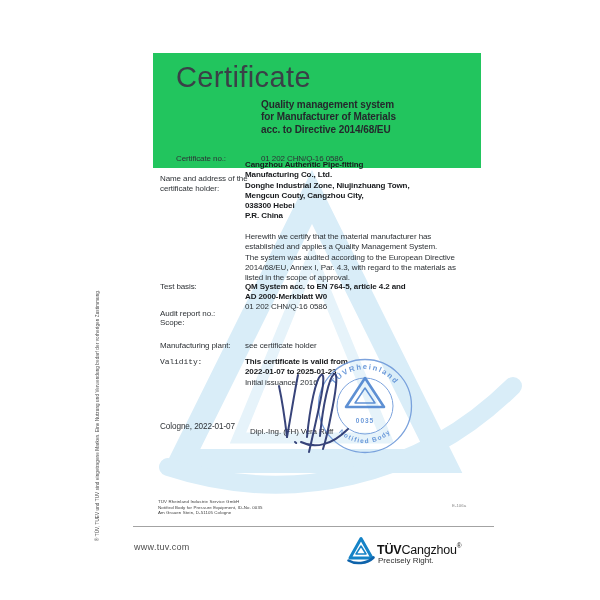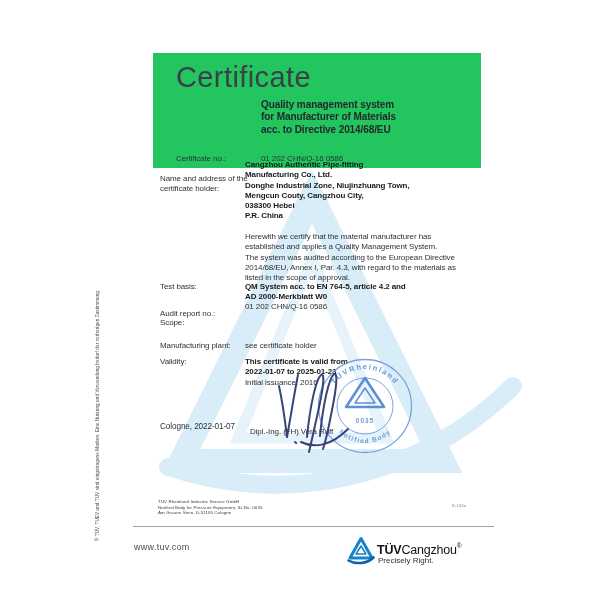--- a/index.html
+++ b/index.html
@@ -76,21 +76,21 @@
   </div>
 
   <div class="blk" style="left:160px;top:302px;margin-top:7px;">Audit report no.:</div>
   <div class="blk" style="left:245px;top:302px;">01 202 CHN/Q-16 0586</div>
 
   <div class="blk" style="left:160px;top:318px;">Scope:</div>
 
   <div class="blk" style="left:160px;top:341px;">Manufacturing plant:</div>
   <div class="blk" style="left:245px;top:341px;">see certificate holder</div>
 
-  <div class="blk" style="left:160px;top:357px;">Validity:</div>
+  <div class="blk" style="left:160px;top:357px;font-family:Liberation Mono, monospace;">Validity:</div>
   <div class="blk" style="left:245px;top:357px;">
     <div class="b">This certificate is valid from</div>
     <div class="b">2022-01-07 to 2025-01-23</div>
     <div>Initial issuance: 2016</div>
   </div>
 
   <div class="blk place-date" style="left:160px;top:416px;">Cologne, 2022-01-07</div>
   <div class="blk" style="left:250px;top:427px;">Dipl.-Ing. (FH) Vera Ruff</div>
 
   <div class="fineprint">

